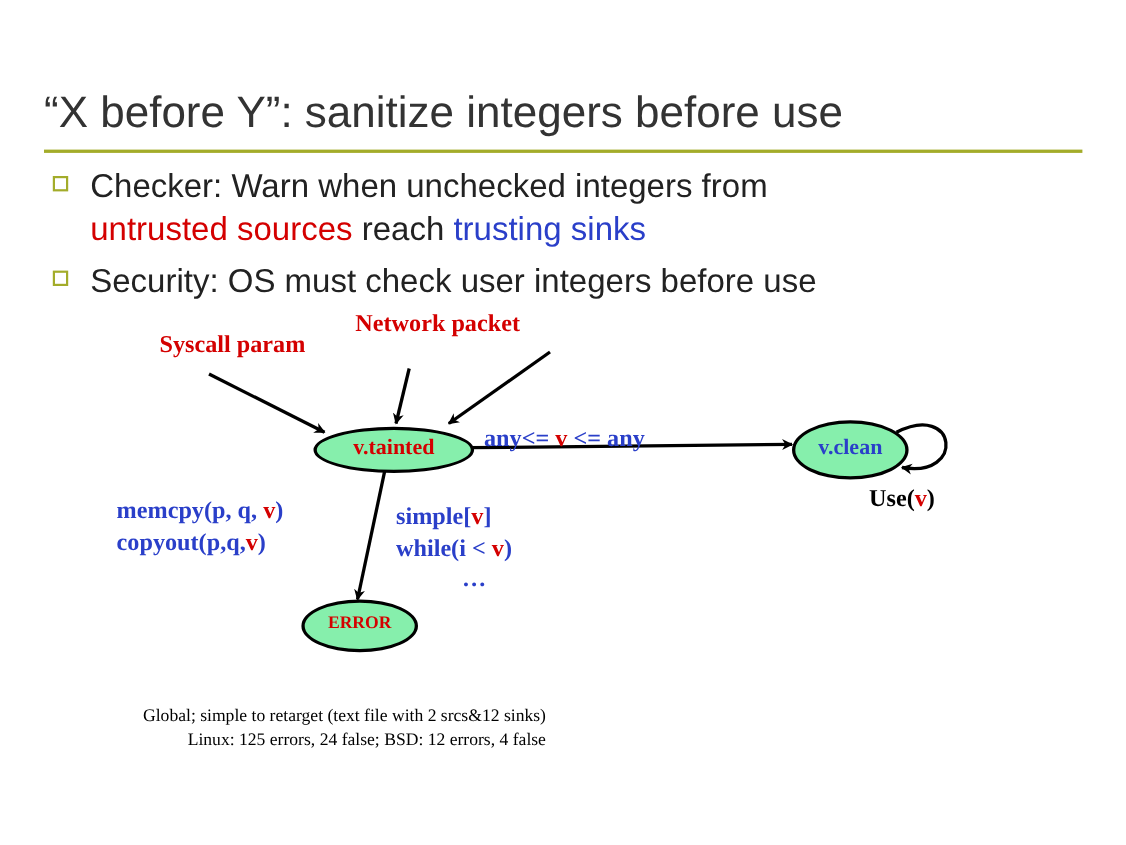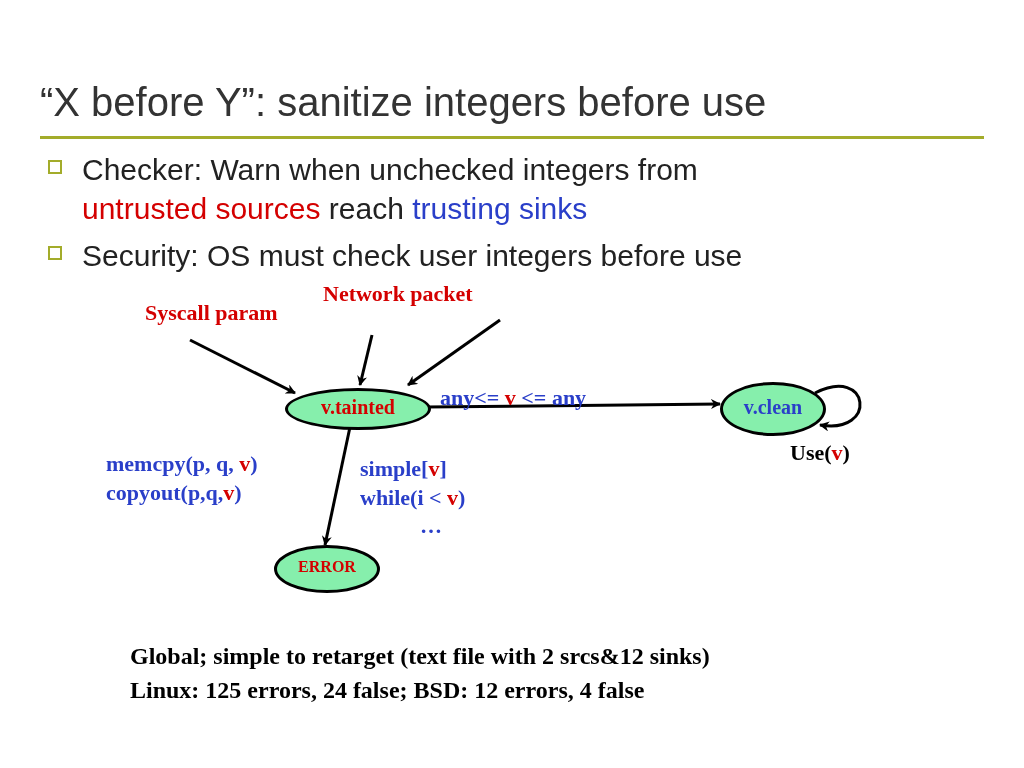--- a/index.html
+++ b/index.html
@@ -82,24 +82,25 @@
     border-radius: 50%;
     text-align: center;
     background: #86efac;
   }
   
   .footnote {
     position: absolute;
     left: 130px;
     top: 640px;
     font-family: "Comic Sans MS", cursive;
-    font-size: 24px;
-    font-weight: bold;
+    font-size: 16px;
+    font-weight: normal;
     color: #000;
     line-height: 1.4;
+    text-align: right;
   }
   
   svg.arrows {
     position: absolute;
     left: 0;
     top: 0;
     width: 900px;
     height: 350px;
     pointer-events: none;
   }

